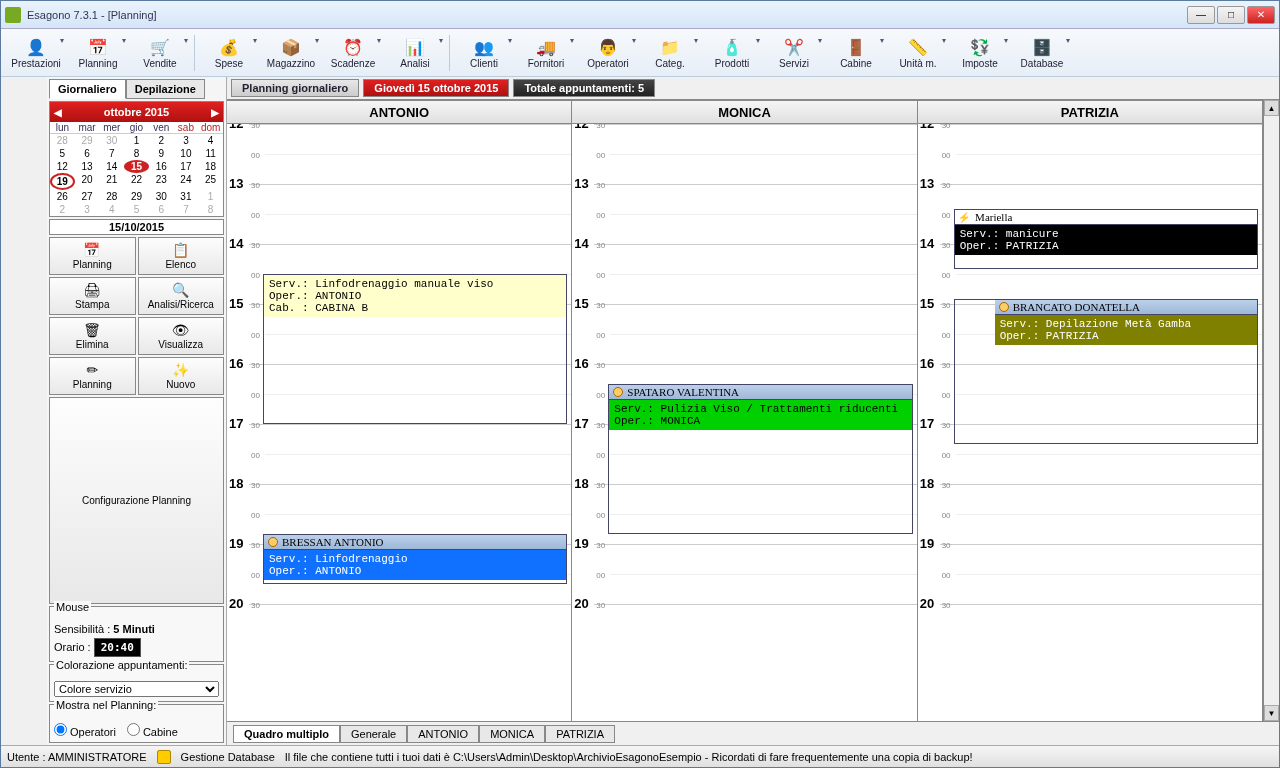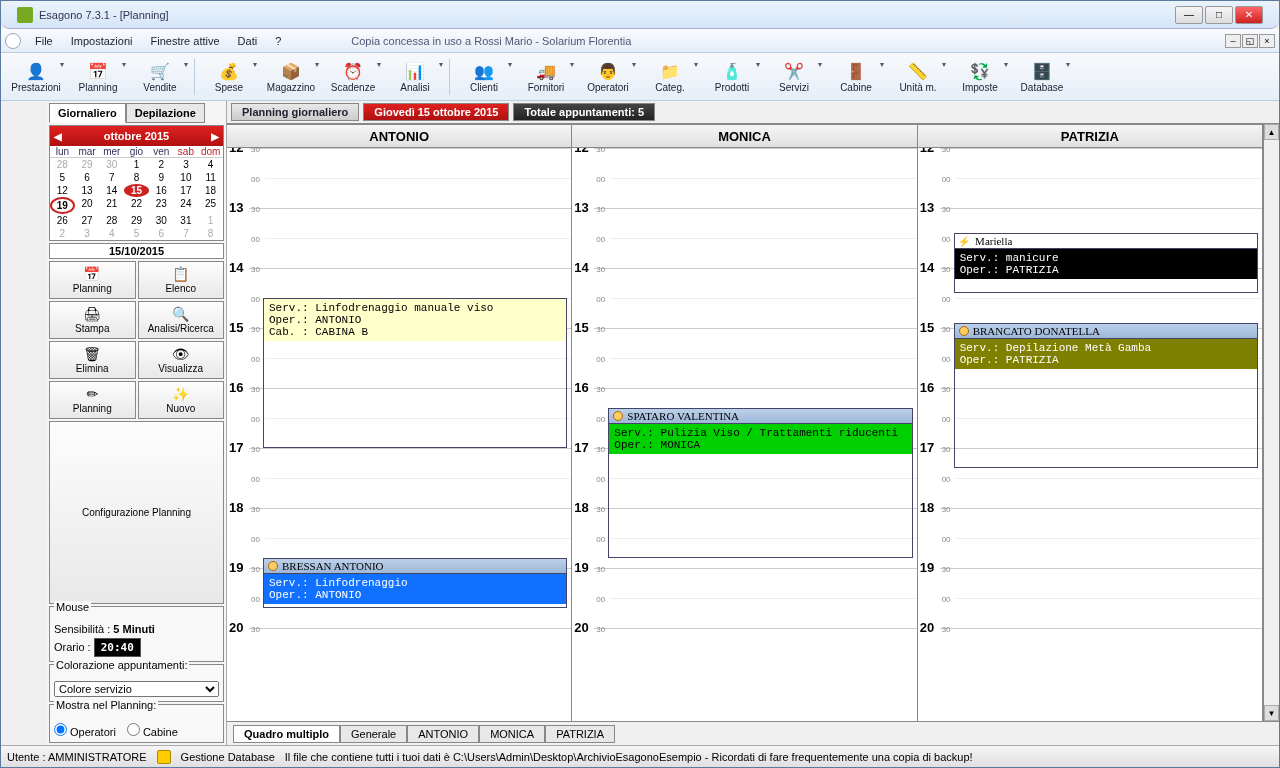--- a/index.html
+++ b/index.html
@@ -1,18 +1,18 @@
 <!DOCTYPE html>
 <html><head>
 <meta charset="utf-8">
 <style>
 * { box-sizing: border-box; margin: 0; padding: 0; }
 body { font-family: Tahoma, Arial, sans-serif; font-size: 11px; background: #f0f0f0; overflow: hidden; }
 .window { width: 1280px; height: 768px; background: #f0f0f0; border: 1px solid #5a7aa0; display: flex; flex-direction: column; }
-.titlebar { height: 28px; background: linear-gradient(#eaf3fc,#d5e6f8); display: flex; align-items: center; padding: 0 16px; border-bottom: 1px solid #aac; border-radius: 9px; }
+.titlebar { height: 28px; background: linear-gradient(#eaf3fc,#d5e6f8); display: flex; align-items: center; padding: 0 4px; border-bottom: 1px solid #aac; }
 .titlebar .ico { width: 16px; height: 16px; background: #7a2; margin-right: 6px; border-radius: 2px; }
 .titlebar .title { flex: 1; color: #335; }
 .winbtns { display: flex; gap: 2px; }
 .winbtn { width: 28px; height: 18px; background: linear-gradient(#f5f5f5,#ddd); border: 1px solid #999; border-radius: 2px; font-size: 10px; display: flex; align-items: center; justify-content: center; cursor: pointer;}
 .winbtn.close { background: linear-gradient(#f66,#c22); color:#fff;}
 .menubar { height: 24px; background: linear-gradient(#f9fbfd,#e4edf7); display: flex; align-items: center; padding: 0 4px; gap: 2px; border-bottom: 1px solid #bcd; }
 .menubar .mico { width:16px; height:16px; background:#fff; border:1px solid #9ab; border-radius:8px; margin-right:4px;}
 .menubar .mitem { padding: 3px 8px; cursor: pointer; color:#223;}
 .menubar .license { margin-left: 60px; color: #557; }
 .mdibtns { margin-left: auto; display: flex; gap: 1px; }
@@ -90,34 +90,20 @@
   <div class="titlebar">
     <div class="ico"></div>
     <div class="title">Esagono 7.3.1 - [Planning]</div>
     <div class="winbtns">
       <div class="winbtn">—</div>
       <div class="winbtn">□</div>
       <div class="winbtn close">✕</div>
     </div>
   </div>
 
-  <div class="menubar">
-    <div class="mico"></div>
-    <span class="mitem">File</span>
-    <span class="mitem">Impostazioni</span>
-    <span class="mitem">Finestre attive</span>
-    <span class="mitem">Dati</span>
-    <span class="mitem">?</span>
-    <span class="license">Copia concessa in uso a Rossi Mario - Solarium Florentia</span>
-    <div class="mdibtns">
-      <div class="mdibtn">–</div>
-      <div class="mdibtn">◱</div>
-      <div class="mdibtn">×</div>
-    </div>
-  </div>
 
   <div class="toolbar" id="toolbar">
       <div class="tbtn">
         <span class="dd">▾</span>
         <div class="tico">👤</div>
         <div class="tlbl">Prestazioni</div>
       </div>
       <div class="tbtn">
         <span class="dd">▾</span>
         <div class="tico">📅</div>
@@ -566,21 +552,21 @@
             <div class="appt black" style="top:85px; height:60px;">
               <div class="ahead">
                   <span class="bolt-ico"></span>
                   <span>Mariella</span>
                 </div>
               <div class="abody">
                   <div>Serv.: manicure</div>
                   <div>Oper.: PATRIZIA</div>
                 </div>
             </div>
-            <div class="appt olive" style="top:175px; height:145px;">
+            <div class="appt olive" style="top:175px; height:145px;padding-left:40px;">
               <div class="ahead">
                   <span class="person-ico"></span>
                   <span>BRANCATO DONATELLA</span>
                 </div>
               <div class="abody">
                   <div>Serv.: Depilazione Metà Gamba</div>
                   <div>Oper.: PATRIZIA</div>
                 </div>
             </div>
           </div>

